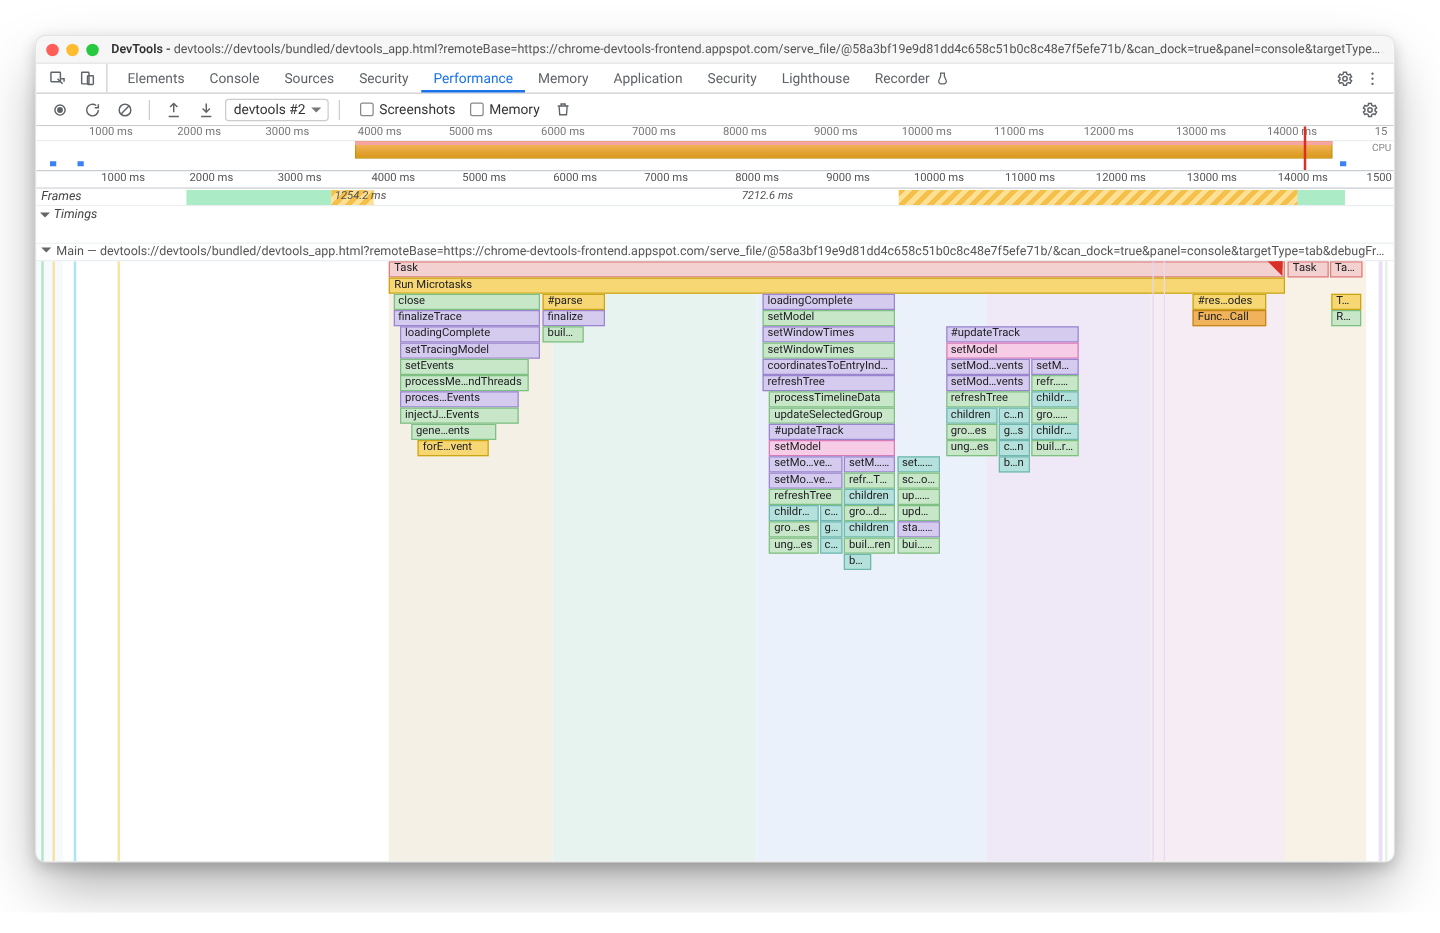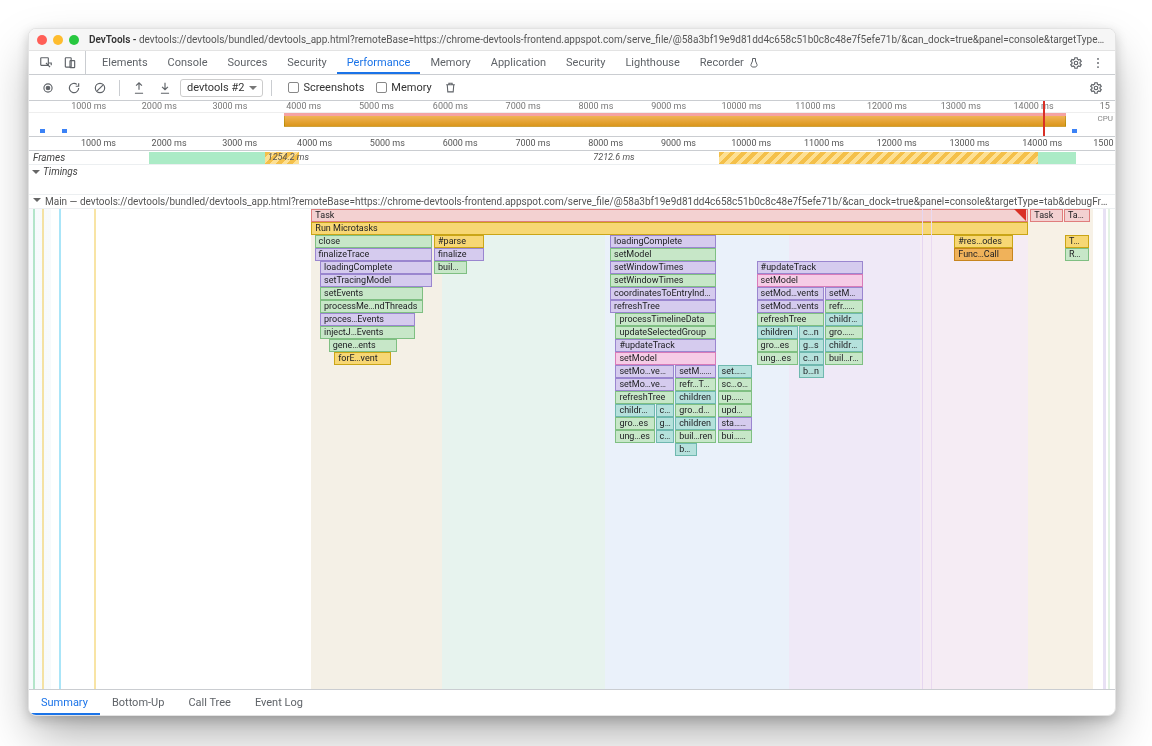--- a/index.html
+++ b/index.html
@@ -432,20 +432,14 @@
       <div class="fbar c-green" style="left:63.4%;width:3.2%">bui…ed</div>
     </div>
     <div class="frow" style="top:234px">
       <div class="fbar c-teal" style="left:59.5%;width:2.0%">b…</div>
     </div>
 
     <div style="position:absolute;left:82.2%;top:0;bottom:0;width:1px;background:#e6d6f0"></div>
     <div style="position:absolute;left:83.1%;top:0;bottom:0;width:1px;background:#ead9f0"></div>
   </div>
 
-  <div class="bottom-tabs">
-    <div class="btab active">Summary</div>
-    <div class="btab">Bottom-Up</div>
-    <div class="btab">Call Tree</div>
-    <div class="btab">Event Log</div>
-  </div>
 
 </div>
 
 </body></html>

